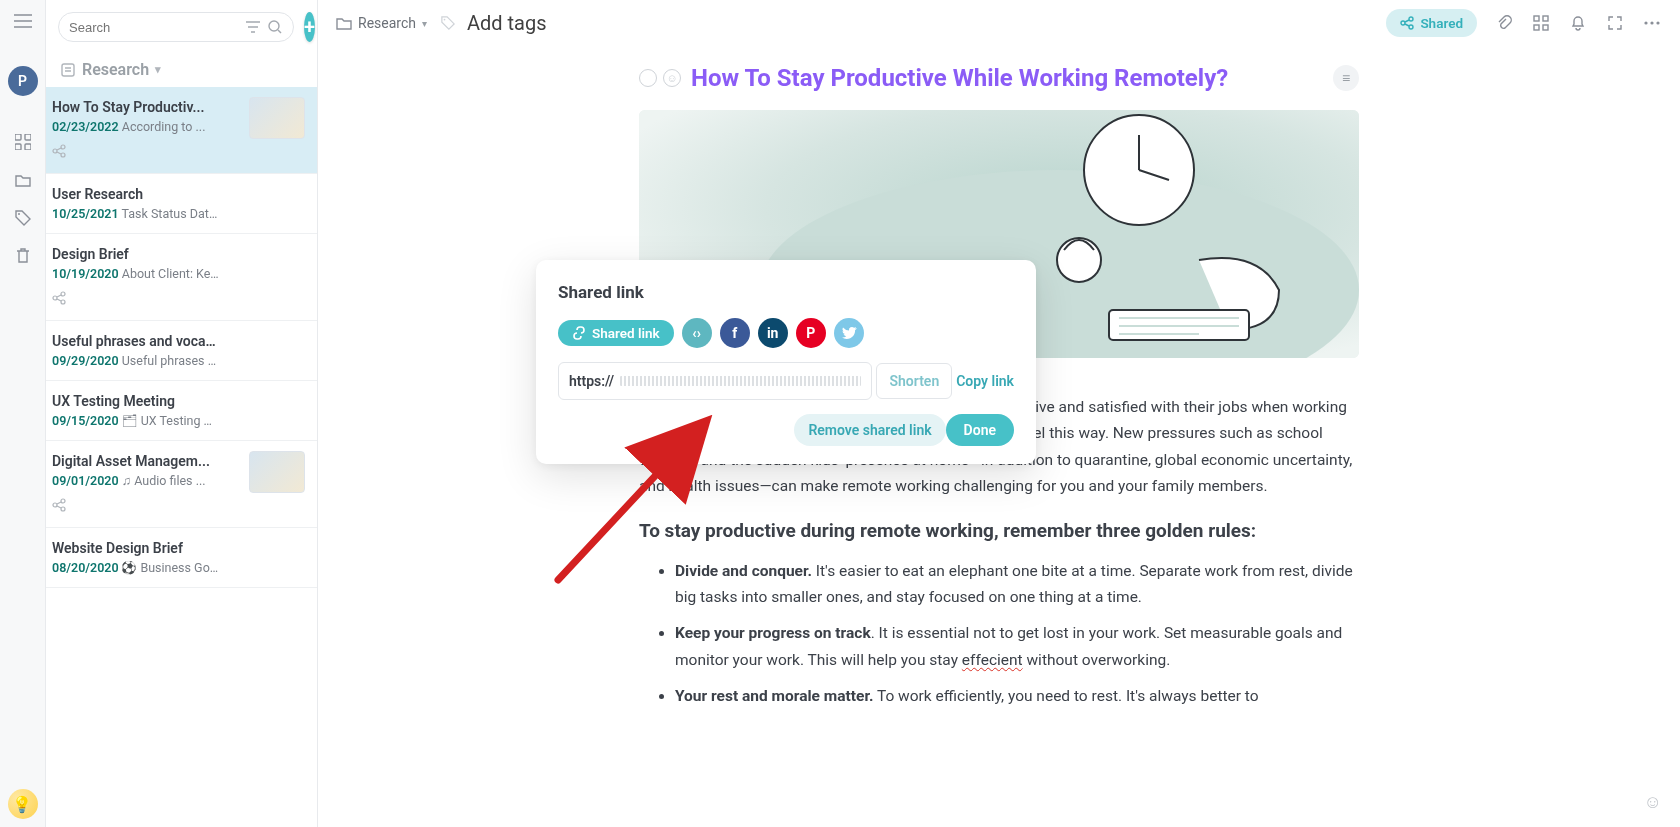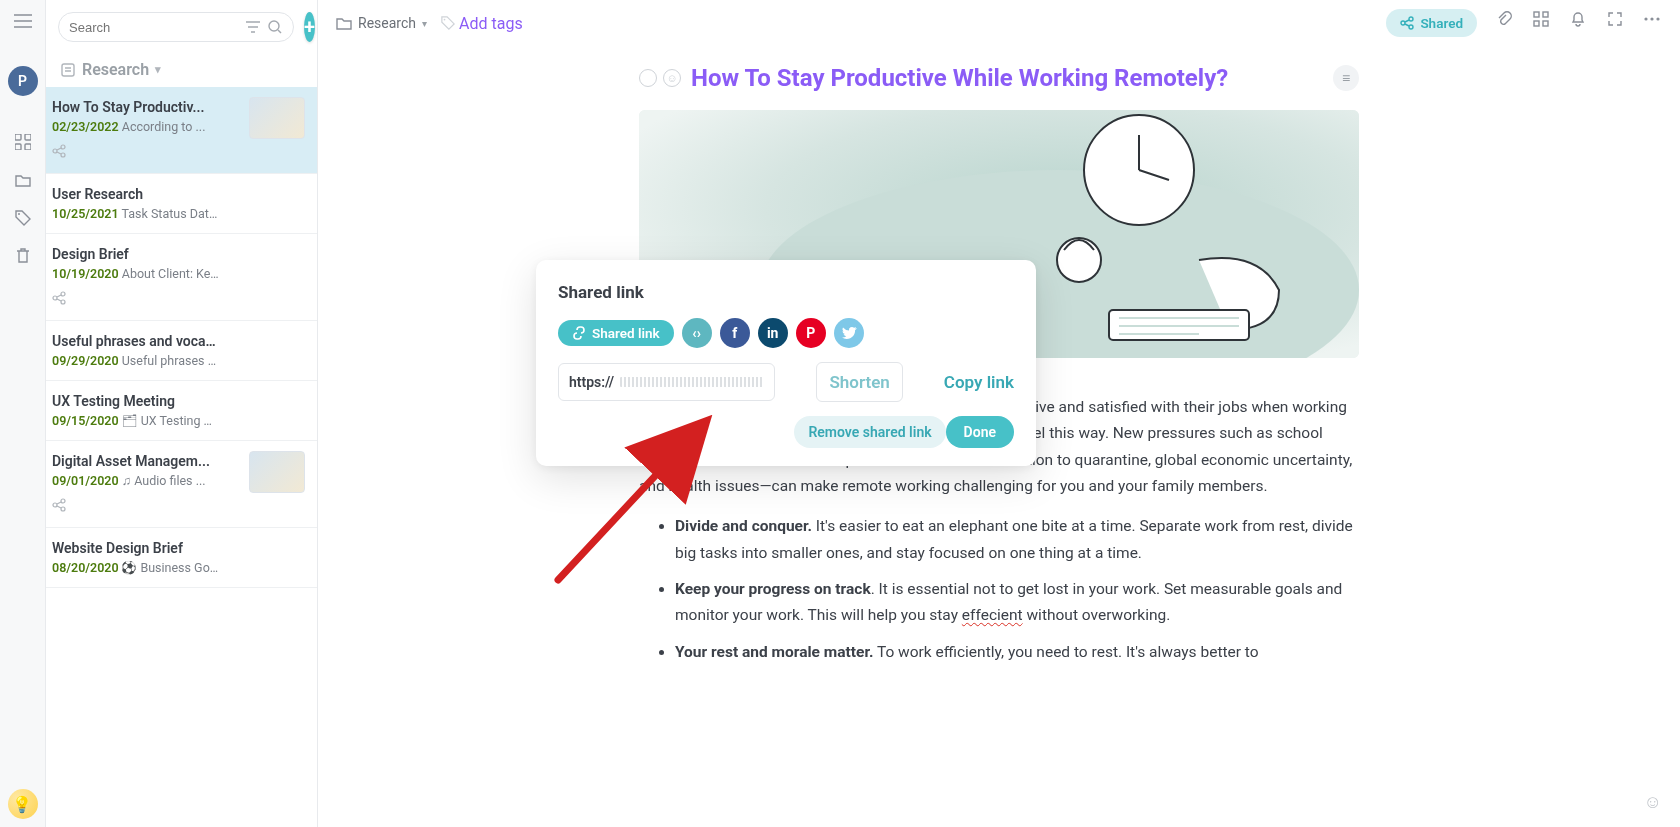--- a/index.html
+++ b/index.html
@@ -24,31 +24,31 @@
 .search input { border:none; outline:none; flex:1; font-size:13px; background:transparent; }
 .search .filter-icon, .search .mag-icon { color:#a4a9b0; width:16px; height:16px; display:flex; align-items:center; justify-content:center;}
 .addbtn { width:30px; height:30px; border-radius:50%; background:#47c1c8; color:#fff; display:flex; align-items:center; justify-content:center; font-size:20px; font-weight:600; cursor:pointer; box-shadow: 0 1px 3px rgba(0,0,0,.15);}
 .sb-title { display:flex; align-items:center; gap:6px; padding: 12px 14px 8px 14px; color:#9aa0a6; font-weight:600; font-size:16px;}
 .sb-title .chev { font-size:11px; color:#b0b5bb;}
 .note-list { overflow-y:auto; }
 .note { padding: 12px 6px; border-bottom:1px solid #eef0f2; position:relative; cursor:pointer; }
 .note.active { background:#d8edf5; }
 .note .title { font-weight:600; font-size:14px; color:#3c4149; white-space:nowrap; overflow:hidden; text-overflow:ellipsis; max-width:165px;}
 .note .meta { font-size:12.5px; color:#7a7f87; margin-top:4px; white-space:nowrap; overflow:hidden; text-overflow:ellipsis; max-width:170px; }
-.note .meta .date { font-weight:600; color:#4d7c0f; }
+.note .meta .date { font-weight:600; color:#0f766e; }
 .note .thumb { position:absolute; top:10px; right:12px; width:56px; height:42px; background:#e6edf4; border-radius:4px; background-size:cover; background-position:center; border:1px solid #dde3ea;}
 .note .shareicon { margin-top:10px; color:#b0b5bb; font-size:14px; }
 
 
 .main { flex:1; display:flex; flex-direction:column; overflow:hidden; }
 .topbar { height:46px; display:flex; align-items:center; padding: 0 18px; gap:14px; }
 .breadcrumb { display:flex; align-items:center; gap:6px; color:#6b7077; font-size:14px;}
 .breadcrumb .chev { font-size:10px; color:#9aa0a6; }
-.addtags { color:#8b5cf6; font-size:16px; display:flex; align-items:center; gap:4px; }
-.topbar-right { margin-left:auto; display:flex; align-items:flex-start; gap:17px; }
+.addtags { color:#404040; font-size:20px; display:flex; align-items:center; gap:12px; }
+.topbar-right { margin-left:auto; display:flex; align-items:center; gap:17px; }
 .shared-pill { background:#d6eff2; color:#34b0bb; padding: 6px 14px; border-radius: 16px; font-weight:600; font-size:13.5px; display:flex; align-items:center; gap:6px; cursor:pointer;}
 .top-icon { color:#8a8f98; width:20px; height:20px; display:flex; align-items:center; justify-content:center; cursor:pointer; font-size:16px;}
 
 .doc { flex:1; overflow-y:auto; padding: 18px 0 40px 0; }
 .doc-inner { max-width: 720px; margin: 0 auto; position:relative; }
 .doc-title-row { display:flex; align-items:center; gap:10px; padding-left: 0px;}
 .title-icons { display:flex; gap:6px; color:#cfd3d8;}
 .title-icons span { width:18px; height:18px; border:1.5px solid #cfd3d8; border-radius:50%; display:flex; align-items:center; justify-content:center; font-size:11px;}
 .doc-title { font-size:24px; font-weight:700; color:#8b5cf6; }
 .doc-menu { margin-left:auto; width:26px; height:26px; border-radius:50%; background:#f1f3f5; color:#9aa0a6; display:flex; align-items:center; justify-content:center; font-size:14px; cursor:pointer;}
@@ -68,25 +68,25 @@
 .modal { position:absolute; top: 260px; left: 536px; width: 500px; background:#fff; border-radius: 10px; box-shadow: 0 12px 40px rgba(0,0,0,.12), 0 2px 8px rgba(0,0,0,.06); padding: 22px 22px 18px 22px; z-index: 50;}
 .modal h2 { font-size:17px; font-weight:700; margin-bottom:16px; }
 .share-row { display:flex; align-items:center; gap:8px; margin-bottom:14px;}
 .pill { background:#47c1c8; color:#fff; border-radius: 16px; padding: 5px 14px; font-size:13.5px; font-weight:600; display:flex; align-items:center; gap:6px; cursor:pointer;}
 .circ { width:30px; height:30px; border-radius:50%; display:flex; align-items:center; justify-content:center; color:#fff; font-size:14px; font-weight:700; cursor:pointer;}
 .embed-c { background:#5eb7c0; }
 .fb-c { background:#3b5998; }
 .li-c { background:#0c4a6e; }
 .pi-c { background:#e60023; }
 .tw-c { background:#7ec8e8; }
-.url-row { display:flex; gap:10px; align-items:center; margin-bottom:14px;}
+.url-row { display:flex; gap:4px; align-items:center; margin-bottom:14px;}
 .url-box { flex:1; display:flex; align-items:center; border:1px solid #e2e5e9; border-radius:6px; height:38px; padding: 0 10px; }
 .url-box .scheme { font-weight:600; font-size:14px; color:#3c4149; }
 .url-box .rest { flex:1; height:10px; background: repeating-linear-gradient(90deg, #d0d4d8 0, #d0d4d8 2px, transparent 2px, transparent 4px); margin-left:6px; border-radius:1px; filter: blur(0.5px); opacity:.7;}
-.link-action { color:#38a8b4; font-weight:600; font-size:17px; cursor:pointer;margin-left:31px; }
+.link-action { color:#38a8b4; font-weight:600; font-size:14px; cursor:pointer; }
 .pw-row { display:flex; align-items:center; gap:12px; margin-bottom:18px; }
 .pw-label { font-size:13.5px; color:#5a5f66; }
 .toggle { width:32px; height:18px; background:#47c1c8; border-radius:10px; position:relative; cursor:pointer;}
 .toggle::after { content:""; position:absolute; right:2px; top:2px; width:14px; height:14px; background:#fff; border-radius:50%; }
 .pw-input { border:1px solid #e2e5e9; border-radius:6px; height:30px; padding: 0 10px; font-size:13px; color:#8a8f98; letter-spacing:2px; display:flex; align-items:center; width:168px;}
 .modal-actions { display:flex; justify-content:flex-end; }
 .btn-light { background:#e5f3f5; color:#38a8b4; font-weight:600; padding:8px 14px; border-radius:18px; font-size:14px; cursor:pointer;}
 .btn-primary { background:#47c1c8; color:#fff; font-weight:600; padding:8px 18px; border-radius:18px; font-size:14px; cursor:pointer;}
 
 
@@ -301,20 +301,21 @@
             <path d="M560 150 q60 -10 80 30 q0 40 -50 40" fill="#fff" stroke="#2e3338" stroke-width="2"></path>
             <circle cx="440" cy="150" r="22" fill="#fff" stroke="#2e3338" stroke-width="2"></circle>
             <path d="M425 140 q15 -20 30 0" fill="none" stroke="#2e3338" stroke-width="2"></path>
             <rect x="470" y="200" width="140" height="30" rx="4" fill="#fff" stroke="#2e3338" stroke-width="2"></rect>
             <path d="M480 208 h120 M480 216 h120 M480 224 h80" stroke="#c9ddd8" stroke-width="2"></path>
           </svg>
         </div>
 
         <div class="body-text">
           <p><span>According to </span><span style="color:#2e7bd6; text-decoration:underline;">Indeed</span><span>, 57% of employees feel more productive and satisfied with their jobs when working from home. Yet, after the COVID-19 outbreak, not many feel this way. New pressures such as school closings and the sudden kids' presence at home—in addition to quarantine, global economic uncertainty, and health issues—can make remote working challenging for you and your family members.</span></p>
+          <h3>To stay productive during remote working, remember three golden rules:</h3>
           <ul>
             <li><strong>Divide and conquer.</strong><span> It's easier to eat an elephant one bite at a time. Separate work from rest, divide big tasks into smaller ones, and stay focused on one thing at a time.</span></li>
             <li><strong>Keep your progress on track</strong><span>. It is essential not to get lost in your work. Set measurable goals and monitor your work. This will help you stay </span><span class="wavy">effecient</span><span> without overworking.</span></li>
             <li><strong>Your rest and morale matter.</strong><span> To work efficiently, you need to rest. It's always better to</span></li>
           </ul>
         </div>
       </div>
     </div>
   </div>
 </div>

